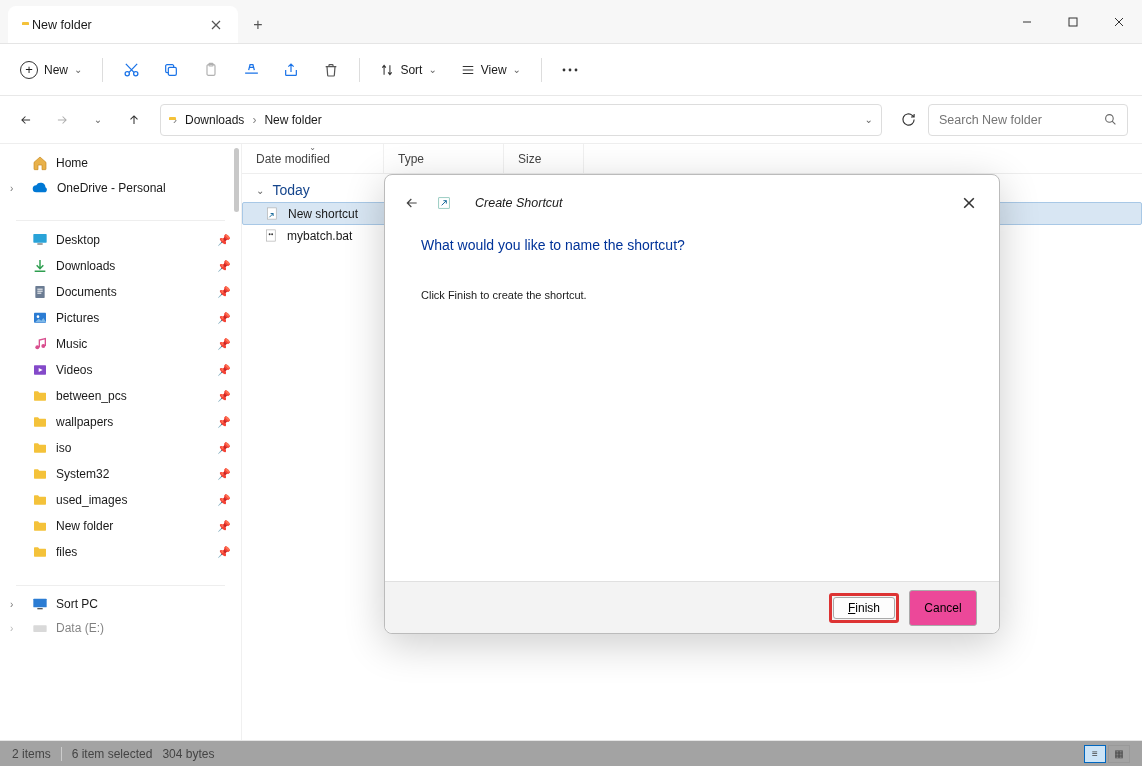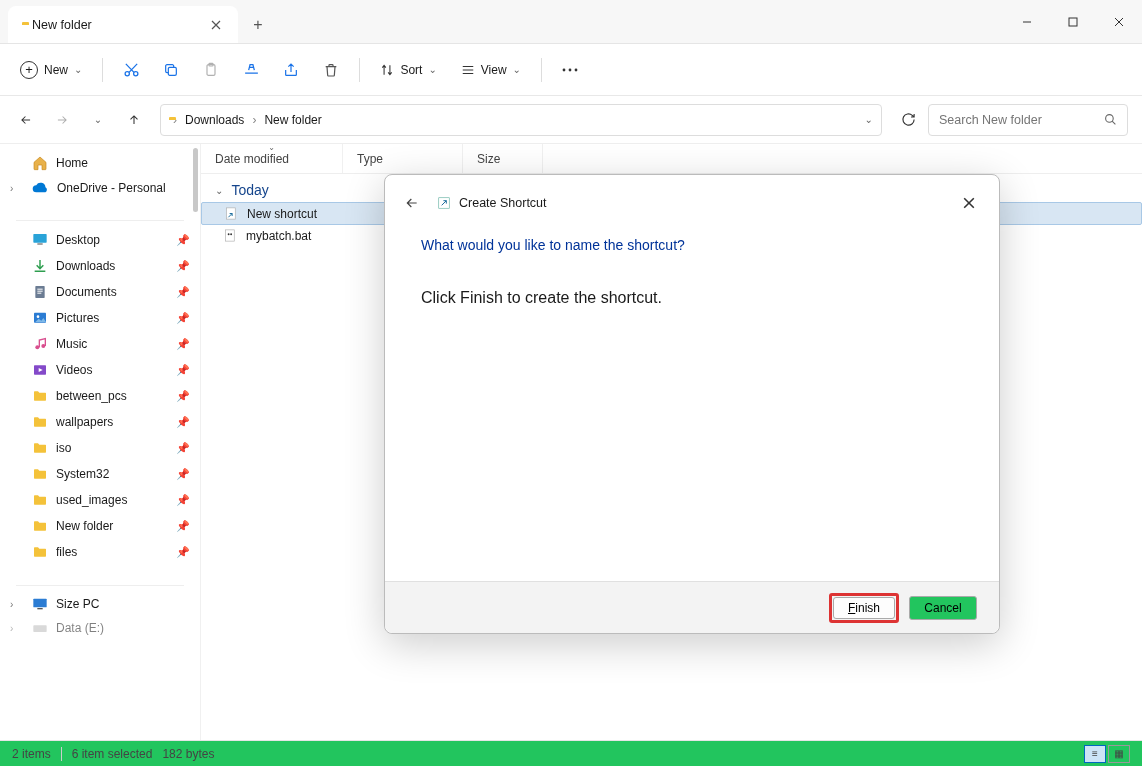--- a/index.html
+++ b/index.html
@@ -30,21 +30,21 @@
 .nav-arrow.d { opacity: .4; }
 .breadcrumb { flex: 1; height: 32px; border: 1px solid #ddd; border-radius: 4px; display: flex; align-items: center; padding: 0 8px; gap: 4px; margin: 0 6px; background: #fff; }
 .bc-item { display: flex; align-items: center; gap: 6px; padding: 2px 4px; }
 .bc-sep { color: #888; }
 .nav-refresh { width: 32px; height: 32px; display: flex; align-items: center; justify-content: center; cursor: pointer; }
 .search { width: 200px; height: 32px; border: 1px solid #ddd; border-radius: 4px; display: flex; align-items: center; padding: 0 10px; background: #fff; margin-right: 4px; }
 .search input { border: none; outline: none; flex: 1; font-size: 12.5px; background: transparent; }
 
 
 .body { display: flex; height: calc(766px - 44px - 52px - 48px - 26px); background: #fff; }
-.sidebar { width: 201px; padding: 6px 0; overflow: hidden; position: relative; border-right: 1px solid #f0f0f0; }
+.sidebar { width: 242px; padding: 6px 0; overflow: hidden; position: relative; border-right: 1px solid #f0f0f0; }
 .side-scroll { position: absolute; right: 2px; top: 4px; width: 5px; height: 64px; background: #c8c8c8; border-radius: 3px; }
 .side-item { display: flex; align-items: center; gap: 8px; padding: 5px 10px 5px 32px; cursor: pointer; position: relative; }
 .side-item.top { padding-left: 32px; }
 .side-item .exp { position: absolute; left: 10px; top: 50%; transform: translateY(-50%); color: #777; font-size: 10px; }
 .side-item .pin { margin-left: auto; color: #bbb; font-size: 11px; }
 .side-gap { height: 14px; }
 .side-hr { height: 1px; background: #eee; margin: 6px 16px; }
 
 .content { flex: 1; position: relative; }
 .col-headers { display: flex; height: 30px; align-items: center; border-bottom: 1px solid #eee; font-size: 12px; color: #444; }
@@ -53,40 +53,40 @@
 .col-date { width: 142px; position: relative; }
 .col-date .sortarr { position: absolute; left: 50%; top: -1px; transform: translateX(-50%); font-size: 8px; color: #666; }
 .col-type { width: 120px; }
 .col-size { width: 80px; }
 
 .group-hdr { display: flex; align-items: center; gap: 8px; padding: 8px 14px 4px; color: #15458c; font-size: 14px; }
 .row { display: flex; align-items: center; padding: 3px 14px 3px 22px; gap: 8px; cursor: pointer; }
 .row.sel { background: #d8e6f3; border: 1px solid #a8c8e6; border-radius: 2px; }
 
 
-.statusbar { height: 26px; background: #22c55e; border-top: 1px solid #e5e5e5; display: flex; align-items: center; padding: 0 12px; font-size: 12px; color: #444; gap: 10px; }
+.statusbar { height: 26px; background: #a3a3a3; border-top: 1px solid #e5e5e5; display: flex; align-items: center; padding: 0 12px; font-size: 12px; color: #444; gap: 10px; }
 .status-sep { width: 1px; height: 14px; background: #ccc; }
 .view-toggle { margin-left: auto; display: flex; gap: 2px; }
 .view-btn { width: 22px; height: 18px; border: 1px solid #0067c0; display: flex; align-items: center; justify-content: center; font-size: 10px; }
 .view-btn.active { background: #cce4f7; }
 
 
 .dialog { position: absolute; left: 384px; top: 174px; width: 616px; height: 460px; background: #fff; border: 1px solid #bbb; border-radius: 8px; box-shadow: 0 10px 40px rgba(0,0,0,.2); display: flex; flex-direction: column; }
 .dlg-head { height: 56px; display: flex; align-items: center; padding: 0 16px; gap: 14px; }
 .dlg-back { width: 22px; height: 22px; display: flex; align-items: center; justify-content: center; cursor: pointer; color: #555; }
-.dlg-title { font-size: 12.5px; display: flex; gap: 8px; }
+.dlg-title { font-size: 12.5px; display: flex; gap: 24px; font-style: italic; }
 .dlg-close { margin-left: auto; width: 28px; height: 28px; display: flex; align-items: center; justify-content: center; cursor: pointer; font-size: 14px; }
 .dlg-body { flex: 1; padding: 6px 36px; }
 .dlg-q { color: #003399; font-size: 14px; margin-bottom: 32px; }
 .dlg-label { font-size: 12px; margin-bottom: 4px; }
 .dlg-input-wrap { border: 3px solid #d33; padding: 1px; width: 330px; }
 .dlg-input { width: 100%; border: 1px solid #888; padding: 3px 6px; font-size: 12px; outline: none; }
-.dlg-hint { font-size: 16px; margin-top: 36px; }
+.dlg-hint { font-size: 11px; margin-top: 36px; }
 .dlg-footer { height: 52px; background: #f3f3f3; border-top: 1px solid #e0e0e0; display: flex; align-items: center; justify-content: flex-end; gap: 10px; padding: 0 22px; border-radius: 0 0 8px 8px; }
-.dlg-btn { min-width: 68px; height: 24px; border: 1px solid #aaa; background: #22c55e; border-radius: 3px; font-size: 12px; cursor: pointer; }
+.dlg-btn { min-width: 68px; height: 36px; border: 1px solid #aaa; background: #ec4899; border-radius: 3px; font-size: 12px; cursor: pointer; }
 .dlg-btn.primary-wrap { border: 3px solid #d33; padding: 1px; height: auto; min-width: auto; background: transparent; }
 .dlg-btn-inner { min-width: 62px; height: 22px; border: 1px solid #aaa; background: #fdfdfd; border-radius: 3px; font-size: 12px; cursor: pointer; display: flex; align-items: center; justify-content: center; }
 
 
 .folder-ic { width: 16px; height: 12px; background: linear-gradient(#ffe08a,#f4c23a); border-radius: 1px; position: relative; }
 .folder-ic::before { content:''; position:absolute; top:-3px; left:0; width:7px; height:3px; background:#f4c23a; border-radius:1px 1px 0 0; }
 .chev { font-size: 10px; color: #666; }
 svg { display: block; }
 </style>
 </head>
@@ -350,21 +350,21 @@
         </div>
       </div>
     <div class="side-gap"></div>
     <div class="side-hr"></div>
     <div class="side-item top">
       <span class="exp">›</span>
       <svg width="16" height="14" viewBox="0 0 24 20">
           <rect x="2" y="2" width="20" height="13" rx="1" fill="#2b7cd3"></rect>
           <rect x="8" y="16" width="8" height="2" fill="#555"></rect>
         </svg>
-      <span>Size PC</span>
+      <span>Sort PC</span>
     </div>
     <div class="side-item top" style="opacity:.55">
       <span class="exp">›</span>
       <svg width="16" height="14" viewBox="0 0 24 18">
           <rect x="2" y="5" width="20" height="10" rx="1" fill="#bbb"></rect>
         </svg>
       <span>Data (E:)</span>
     </div>
   </div>
 
@@ -398,21 +398,21 @@
           <span>mybatch.bat</span>
         </div>
       </div>
   </div>
 </div>
 
 <div class="statusbar">
   <span>2 items</span>
   <span class="status-sep"></span>
   <span>6 item selected</span>
-  <span>182 bytes</span>
+  <span>304 bytes</span>
   <div class="view-toggle">
     <div class="view-btn active">≡</div>
     <div class="view-btn" style="border-color:#999">▦</div>
   </div>
 </div>
 
 <div class="dialog">
   <div class="dlg-head">
     <div class="dlg-back">
         <svg width="16" height="16" viewBox="0 0 24 24" fill="none" stroke="#444" stroke-width="1.8">

